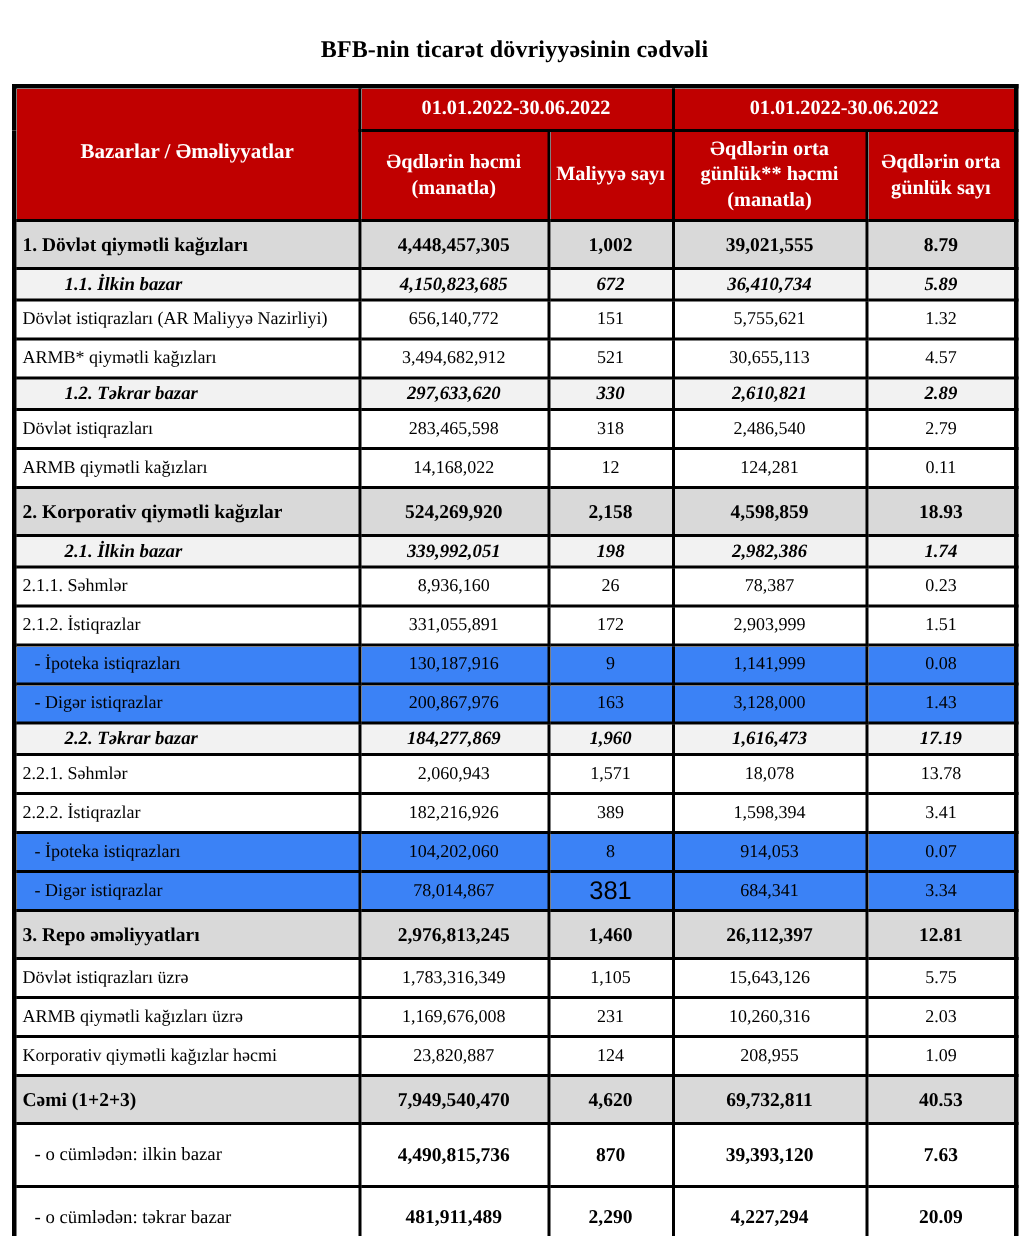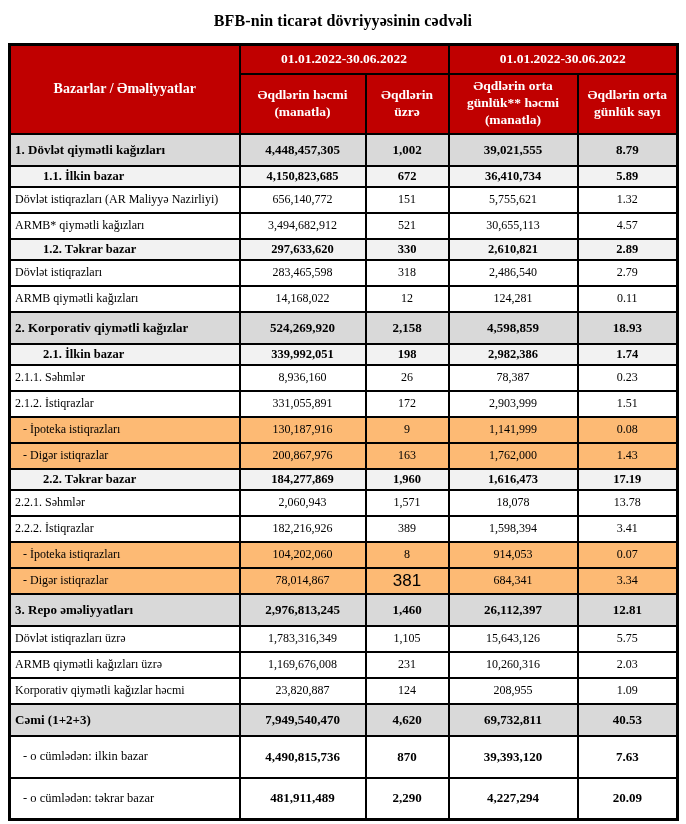--- a/index.html
+++ b/index.html
@@ -15,21 +15,21 @@
     width: 686px; height: 824px;
     background: #ffffff;
     font-family: "Liberation Serif", serif;
     color: #000;
   }
   .page { width: 686px; height: 824px; overflow: hidden; }
   .doc-title {
     text-align: center;
     font-weight: bold;
     font-size: 16px;
-    padding-top: 12px;
+    padding-top: 25px;
     letter-spacing: 0.1px;
   }
   table.turnover {
     border-collapse: collapse;
     table-layout: fixed;
     width: 668px;
     margin: 13px 0 0 8px;
     border: 3px solid var(--border-color);
   }
   table.turnover th, table.turnover td {
@@ -54,24 +54,25 @@
     background: var(--section-bg);
     font-weight: bold;
     font-size: 13px;
     height: 32px;
   }
   tr.row-subsection td {
     background: var(--subsection-bg);
     font-weight: bold;
     font-size: 12.5px;
     height: 14px;
+    font-style: italic;
   }
   tr.row-subsection td.label-cell { padding-left: 32px; }
   tr.row-detail td { background: #ffffff; height: 26px; }
-  tr.row-dash td { background: #fdba74; height: 26px; }
+  tr.row-dash td { background: #3b82f6; height: 26px; }
   tr.row-dash td.label-cell { padding-left: 12px; }
   tr.row-subtotal td { background: #ffffff; height: 42px; }
   tr.row-subtotal td.label-cell { padding-left: 12px; font-size: 12.5px; }
   tr.row-subtotal td.num-cell { font-weight: bold; font-size: 13px; }
   td.sans-num { font-family: "Liberation Sans", sans-serif; font-size: 17px; }
   .footnotes {
     margin: 5px 0 0 10px;
     font-size: 11px;
     line-height: 1.3;
   }
@@ -93,21 +94,21 @@
       <col style="width:100px">
     </colgroup>
     <thead>
       <tr>
         <th class="corner-cell" rowspan="2">Bazarlar / Əməliyyatlar</th>
         <th class="period-cell" colspan="2">01.01.2022-30.06.2022</th>
         <th class="period-cell" colspan="2">01.01.2022-30.06.2022</th>
       </tr>
       <tr>
         <th class="colhead-cell">Əqdlərin həcmi (manatla)</th>
-        <th class="colhead-cell">Əqdlərin üzrə</th>
+        <th class="colhead-cell">Maliyyə sayı</th>
         <th class="colhead-cell">Əqdlərin orta günlük** həcmi (manatla)</th>
         <th class="colhead-cell">Əqdlərin orta günlük sayı</th>
       </tr>
     </thead>
     <tbody>
         <tr class="row-section">
           <td class="label-cell">1. Dövlət qiymətli kağızları</td>
           <td class="num-cell">4,448,457,305</td>
           <td class="num-cell">1,002</td>
           <td class="num-cell">39,021,555</td>
@@ -187,21 +188,21 @@
           <td class="label-cell">- İpoteka istiqrazları</td>
           <td class="num-cell">130,187,916</td>
           <td class="num-cell">9</td>
           <td class="num-cell">1,141,999</td>
           <td class="num-cell">0.08</td>
         </tr>
         <tr class="row-dash">
           <td class="label-cell">- Digər istiqrazlar</td>
           <td class="num-cell">200,867,976</td>
           <td class="num-cell">163</td>
-          <td class="num-cell">1,762,000</td>
+          <td class="num-cell">3,128,000</td>
           <td class="num-cell">1.43</td>
         </tr>
         <tr class="row-subsection">
           <td class="label-cell">2.2. Təkrar bazar</td>
           <td class="num-cell">184,277,869</td>
           <td class="num-cell">1,960</td>
           <td class="num-cell">1,616,473</td>
           <td class="num-cell">17.19</td>
         </tr>
         <tr class="row-detail">

